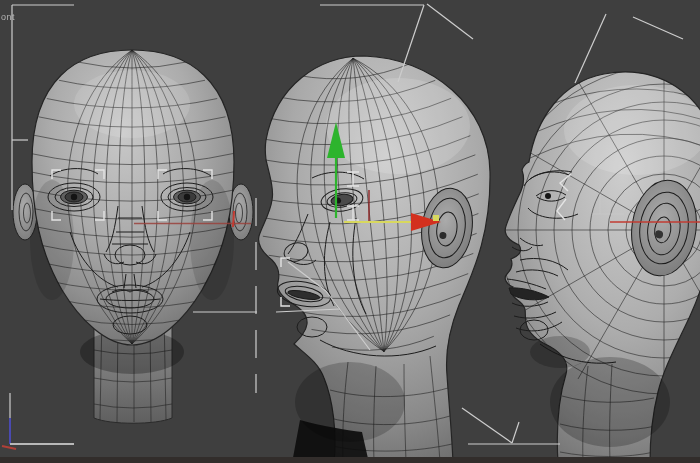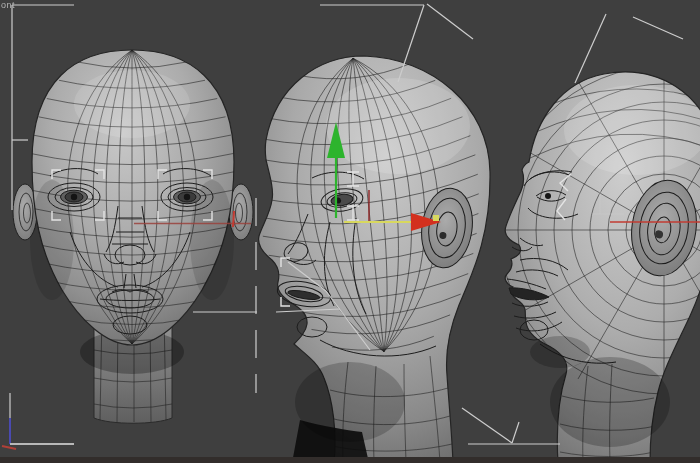--- a/index.html
+++ b/index.html
@@ -1,19 +1,19 @@
 <!DOCTYPE html>
 <html><head>
 <meta charset="utf-8">
 <style>
   html,body{margin:0;padding:0;background:#2a2a2a;}
   .stage{position:relative;width:700px;height:463px;overflow:hidden;
          font-family:"Liberation Sans",sans-serif;}
   .stage svg{position:absolute;left:0;top:0;}
-  .vp-label{position:absolute;left:1px;top:0px;font-size:9px;color:#b4b4b4;
+  .vp-label{position:absolute;left:1px;top:12px;font-size:9px;color:#b4b4b4;
             letter-spacing:.5px;z-index:5;}
   .wire path,.wire line,.wire circle,.wire ellipse{fill:none;stroke:#212121;stroke-width:.8;opacity:.72;}
   .feat path,.feat line,.feat circle,.feat ellipse{stroke:#1c1c1c;stroke-width:1;}
   .feat path:not([fill]),.feat ellipse:not([fill]),.feat circle:not([fill]){fill:none;}
   .guides line,.guides path{stroke-width:1.2;fill:none;}
   .brackets path,.brackets line{stroke-width:1.4;fill:none;}
   .soft{pointer-events:none;}
 </style>
 </head>
 <body>

